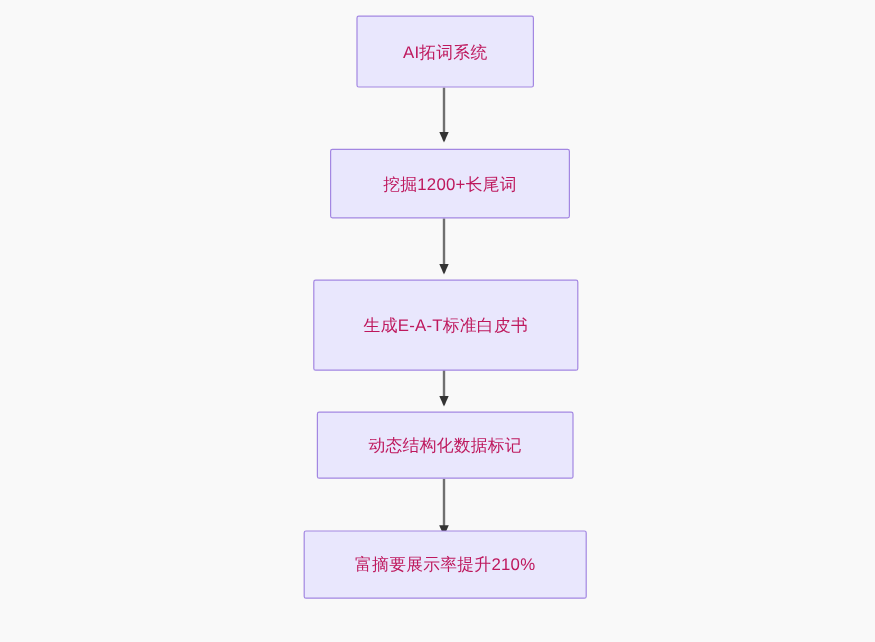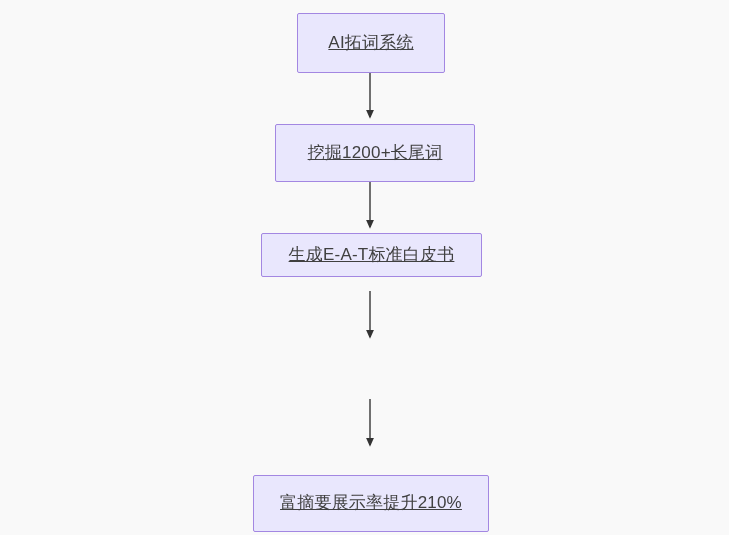--- a/index.html
+++ b/index.html
@@ -28,37 +28,36 @@
   }
   .node {
     position: absolute;
     box-sizing: border-box;
     background: #e9e7fd;
     border: 1.6px solid #a387e2;
     border-radius: 2px;
     display: flex;
     align-items: center;
     justify-content: center;
-    color: #404040;
-    font-size: 17px;
+    color: #be185d;
+    font-size: 14px;
     line-height: 1.2;
     letter-spacing: 0.2px;
     white-space: nowrap;
-    text-decoration: underline;
   }
   .node-label {
     display: block;
     padding: 0 10px;
   }
   
   .n1 { left: 297px; top: 13px;  width: 148px; height: 60px; }
   .n2 { left: 275px; top: 124px; width: 200px; height: 58px; }
-  .n3 { left: 261px; top: 233px; width: 221px; height: 44px; }
+  .n3 { left: 261px; top: 233px; width: 221px; height: 76px; }
   .n4 { left: 264px; top: 343px; width: 214px; height: 56px; }
-  .n5 { left: 253px; top: 475px; width: 236px; height: 57px; }
+  .n5 { left: 253px; top: 442px; width: 236px; height: 57px; }
 </style>
 </head>
 <body>
 
 <div id="flowchart">
 
   <svg class="edge-layer" viewBox="0 0 729 535" width="729" height="535" xmlns="http://www.w3.org/2000/svg">
     <defs>
       <marker id="arrowhead" markerWidth="9" markerHeight="8" refX="7.2" refY="4" orient="auto" markerUnits="userSpaceOnUse">
         <path d="M0,0 L9,4 L0,8 z" fill="#333333"></path>
@@ -84,18 +83,21 @@
   </div>
 
   <div class="node n2">
     <span class="node-label">挖掘1200+长尾词</span>
   </div>
 
   <div class="node n3">
     <span class="node-label">生成E-A-T标准白皮书</span>
   </div>
 
+  <div class="node n4">
+    <span class="node-label">动态结构化数据标记</span>
+  </div>
 
   <div class="node n5">
     <span class="node-label">富摘要展示率提升210%</span>
   </div>
 
 </div>
 
 </body></html>

